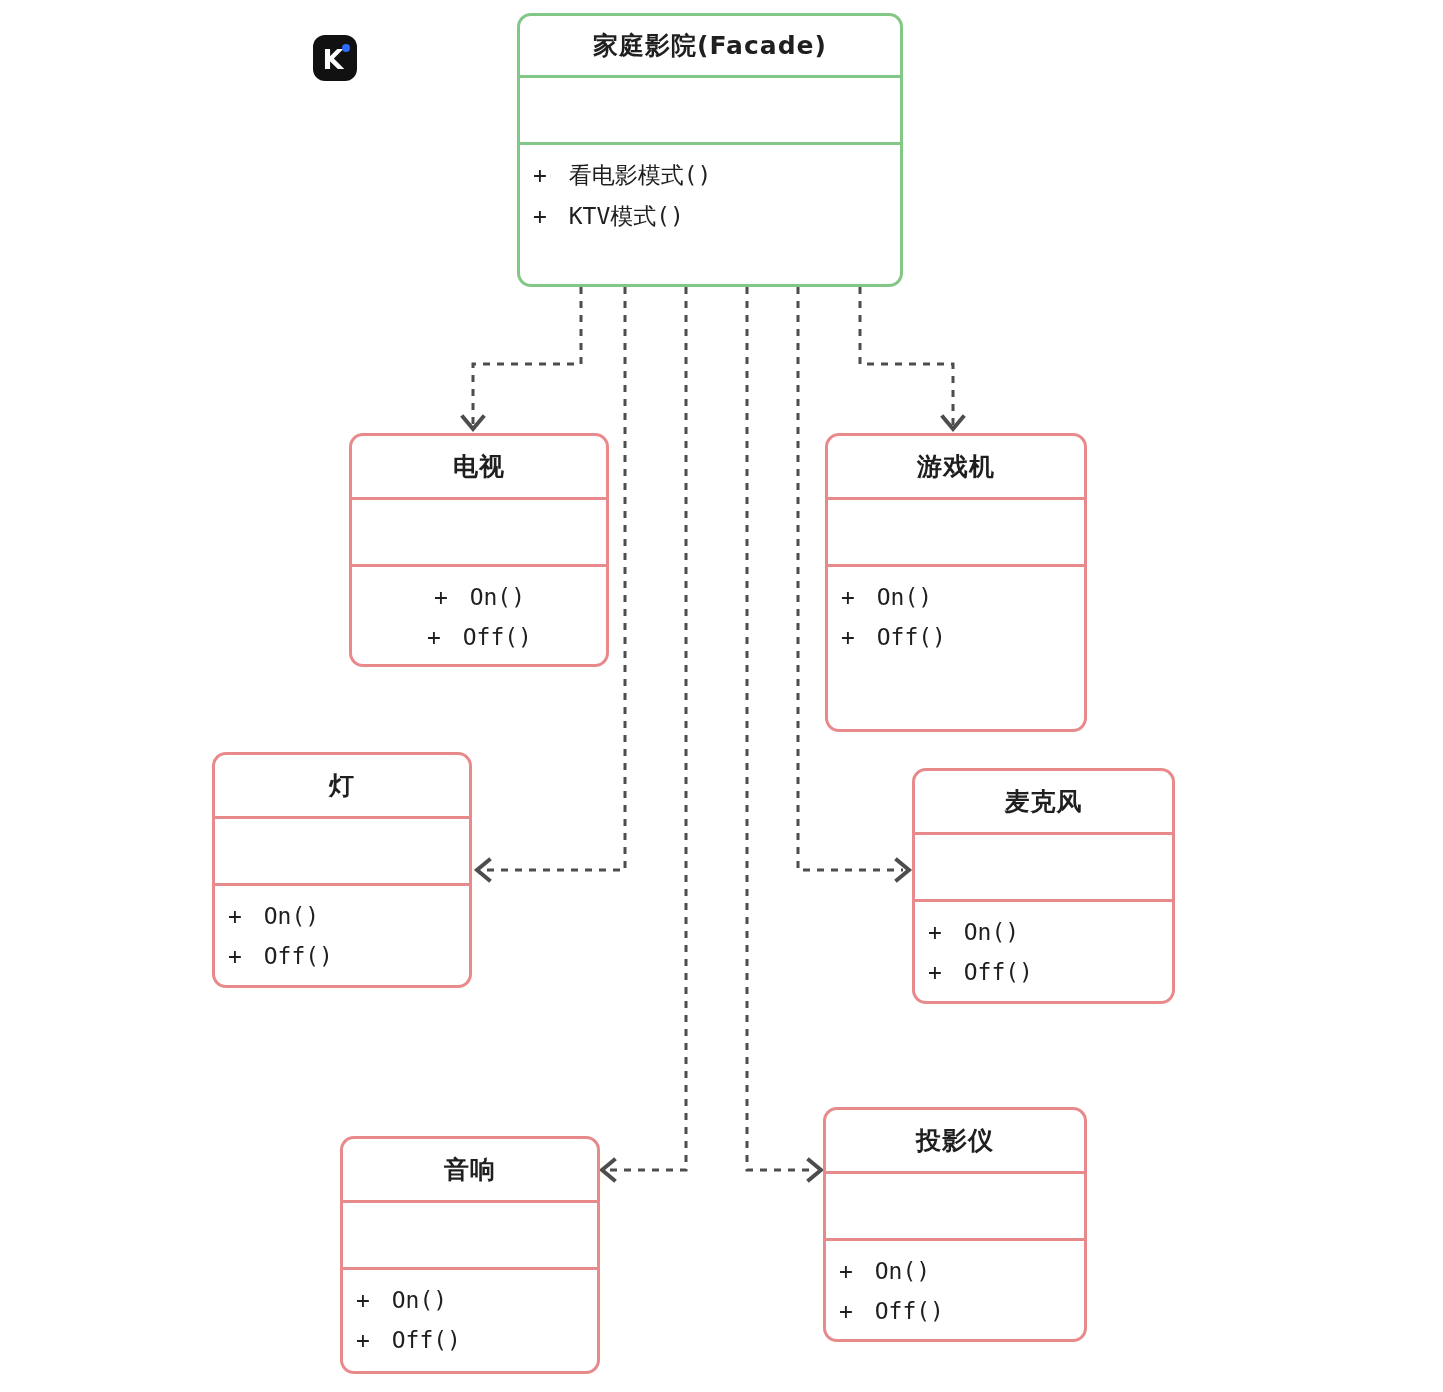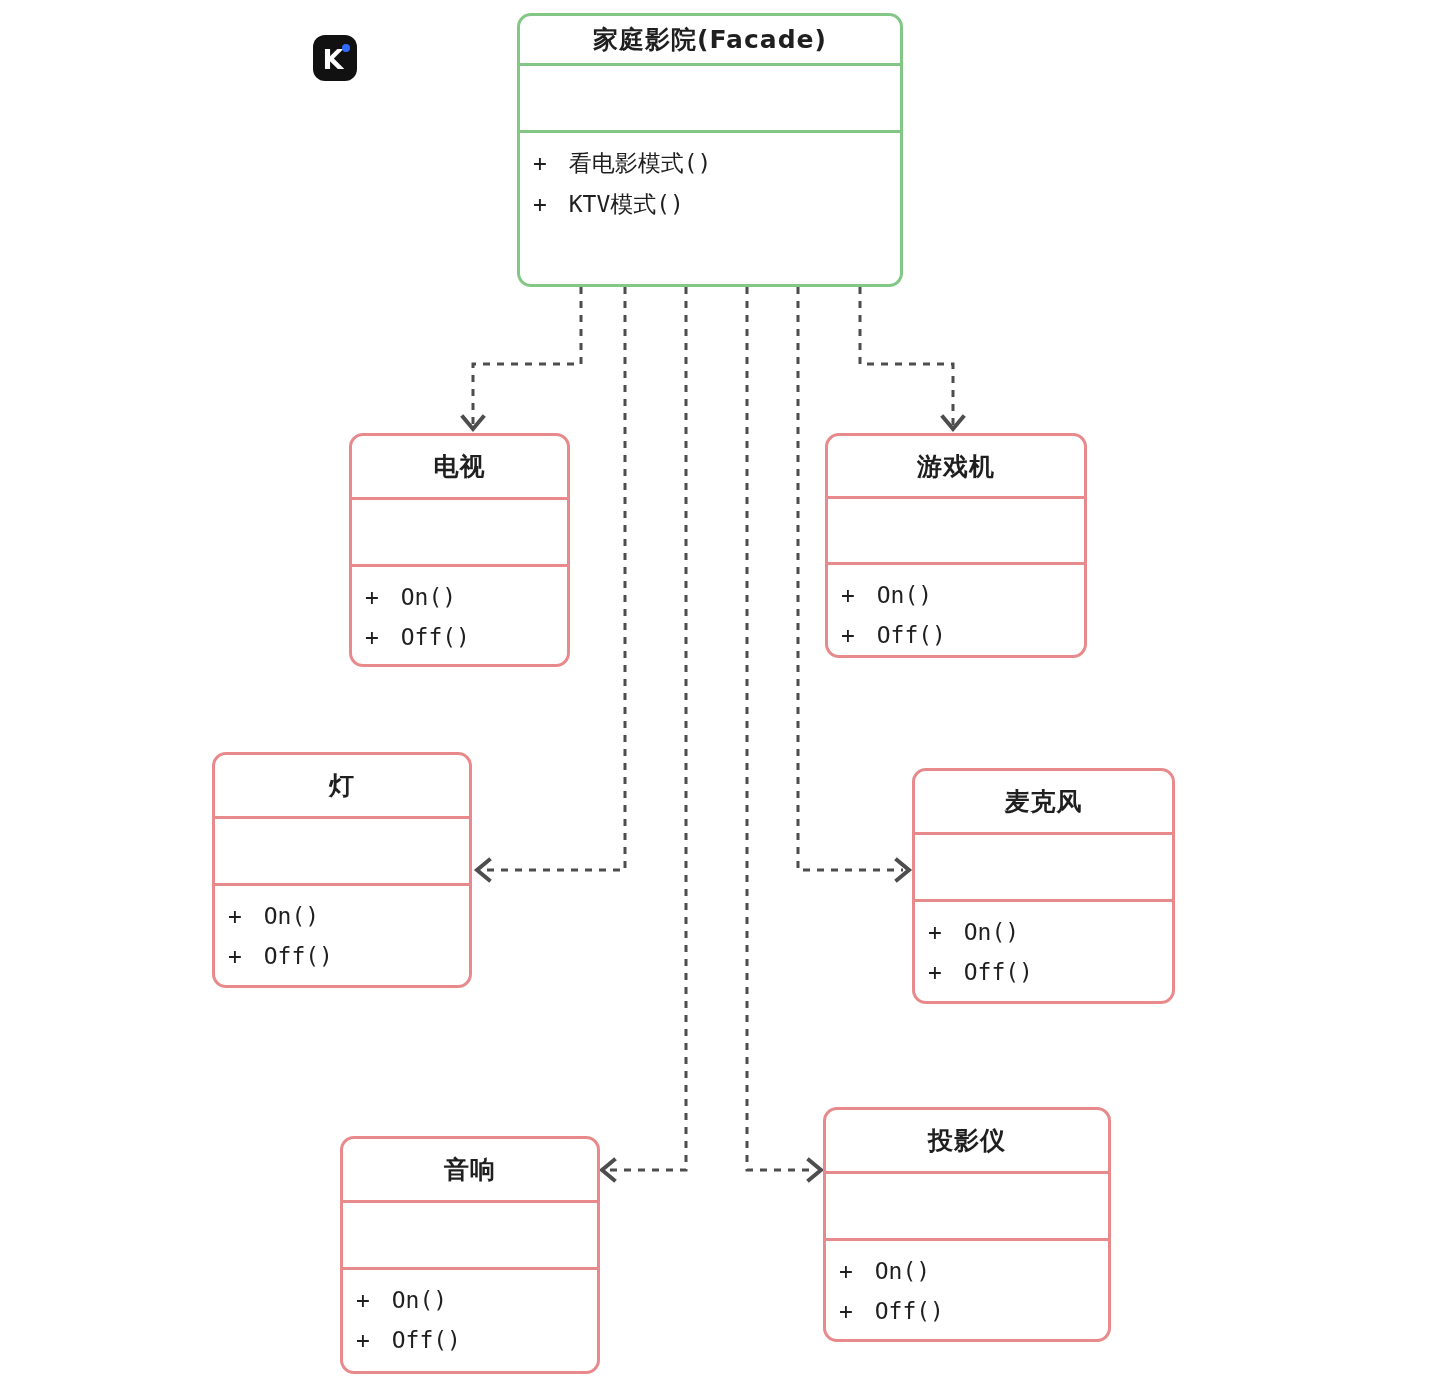--- a/index.html
+++ b/index.html
@@ -59,27 +59,27 @@
     flex:1;
     padding:10px 12px 0 13px;
     font-family:"DejaVu Sans Mono","DejaVu Sans",monospace;
     font-size:23px;
     word-spacing:8px;
   }
   .method-line{line-height:40px;white-space:pre;}
   .facade .method-line{line-height:41px;}
   
   .box-facade   {left:517px;top:13px;  width:386px;height:274px;}
-  .box-facade .uml-title{height:50px;} .box-facade .uml-attrs{height:67px;}
-  .box-tv       {left:349px;top:433px; width:221px;height:234px;}
-  .box-game     {left:825px;top:433px; width:262px;height:225px;}
+  .box-facade .uml-title{height:62px;} .box-facade .uml-attrs{height:67px;}
+  .box-tv       {left:349px;top:433px; width:260px;height:234px;text-align:center;}
+  .box-game     {left:825px;top:433px; width:262px;height:299px;}
   .box-light    {left:212px;top:752px; width:260px;height:236px;}
   .box-mic      {left:912px;top:768px; width:263px;height:236px;}
   .box-speaker  {left:340px;top:1136px;width:260px;height:238px;}
-  .box-projector{left:823px;top:1107px;width:288px;height:235px;}
+  .box-projector{left:823px;top:1107px;width:264px;height:235px;}
   .subsystem .uml-title{height:64px;}
   .subsystem .uml-attrs{height:67px;}
   
   .logo{
     position:absolute;left:313px;top:35px;width:44px;height:46px;
     background:var(--logo-bg);border-radius:12px;
     display:flex;align-items:center;justify-content:center;
   }
   .logo-letter{
     color:#fff;font-weight:bold;font-size:27px;

